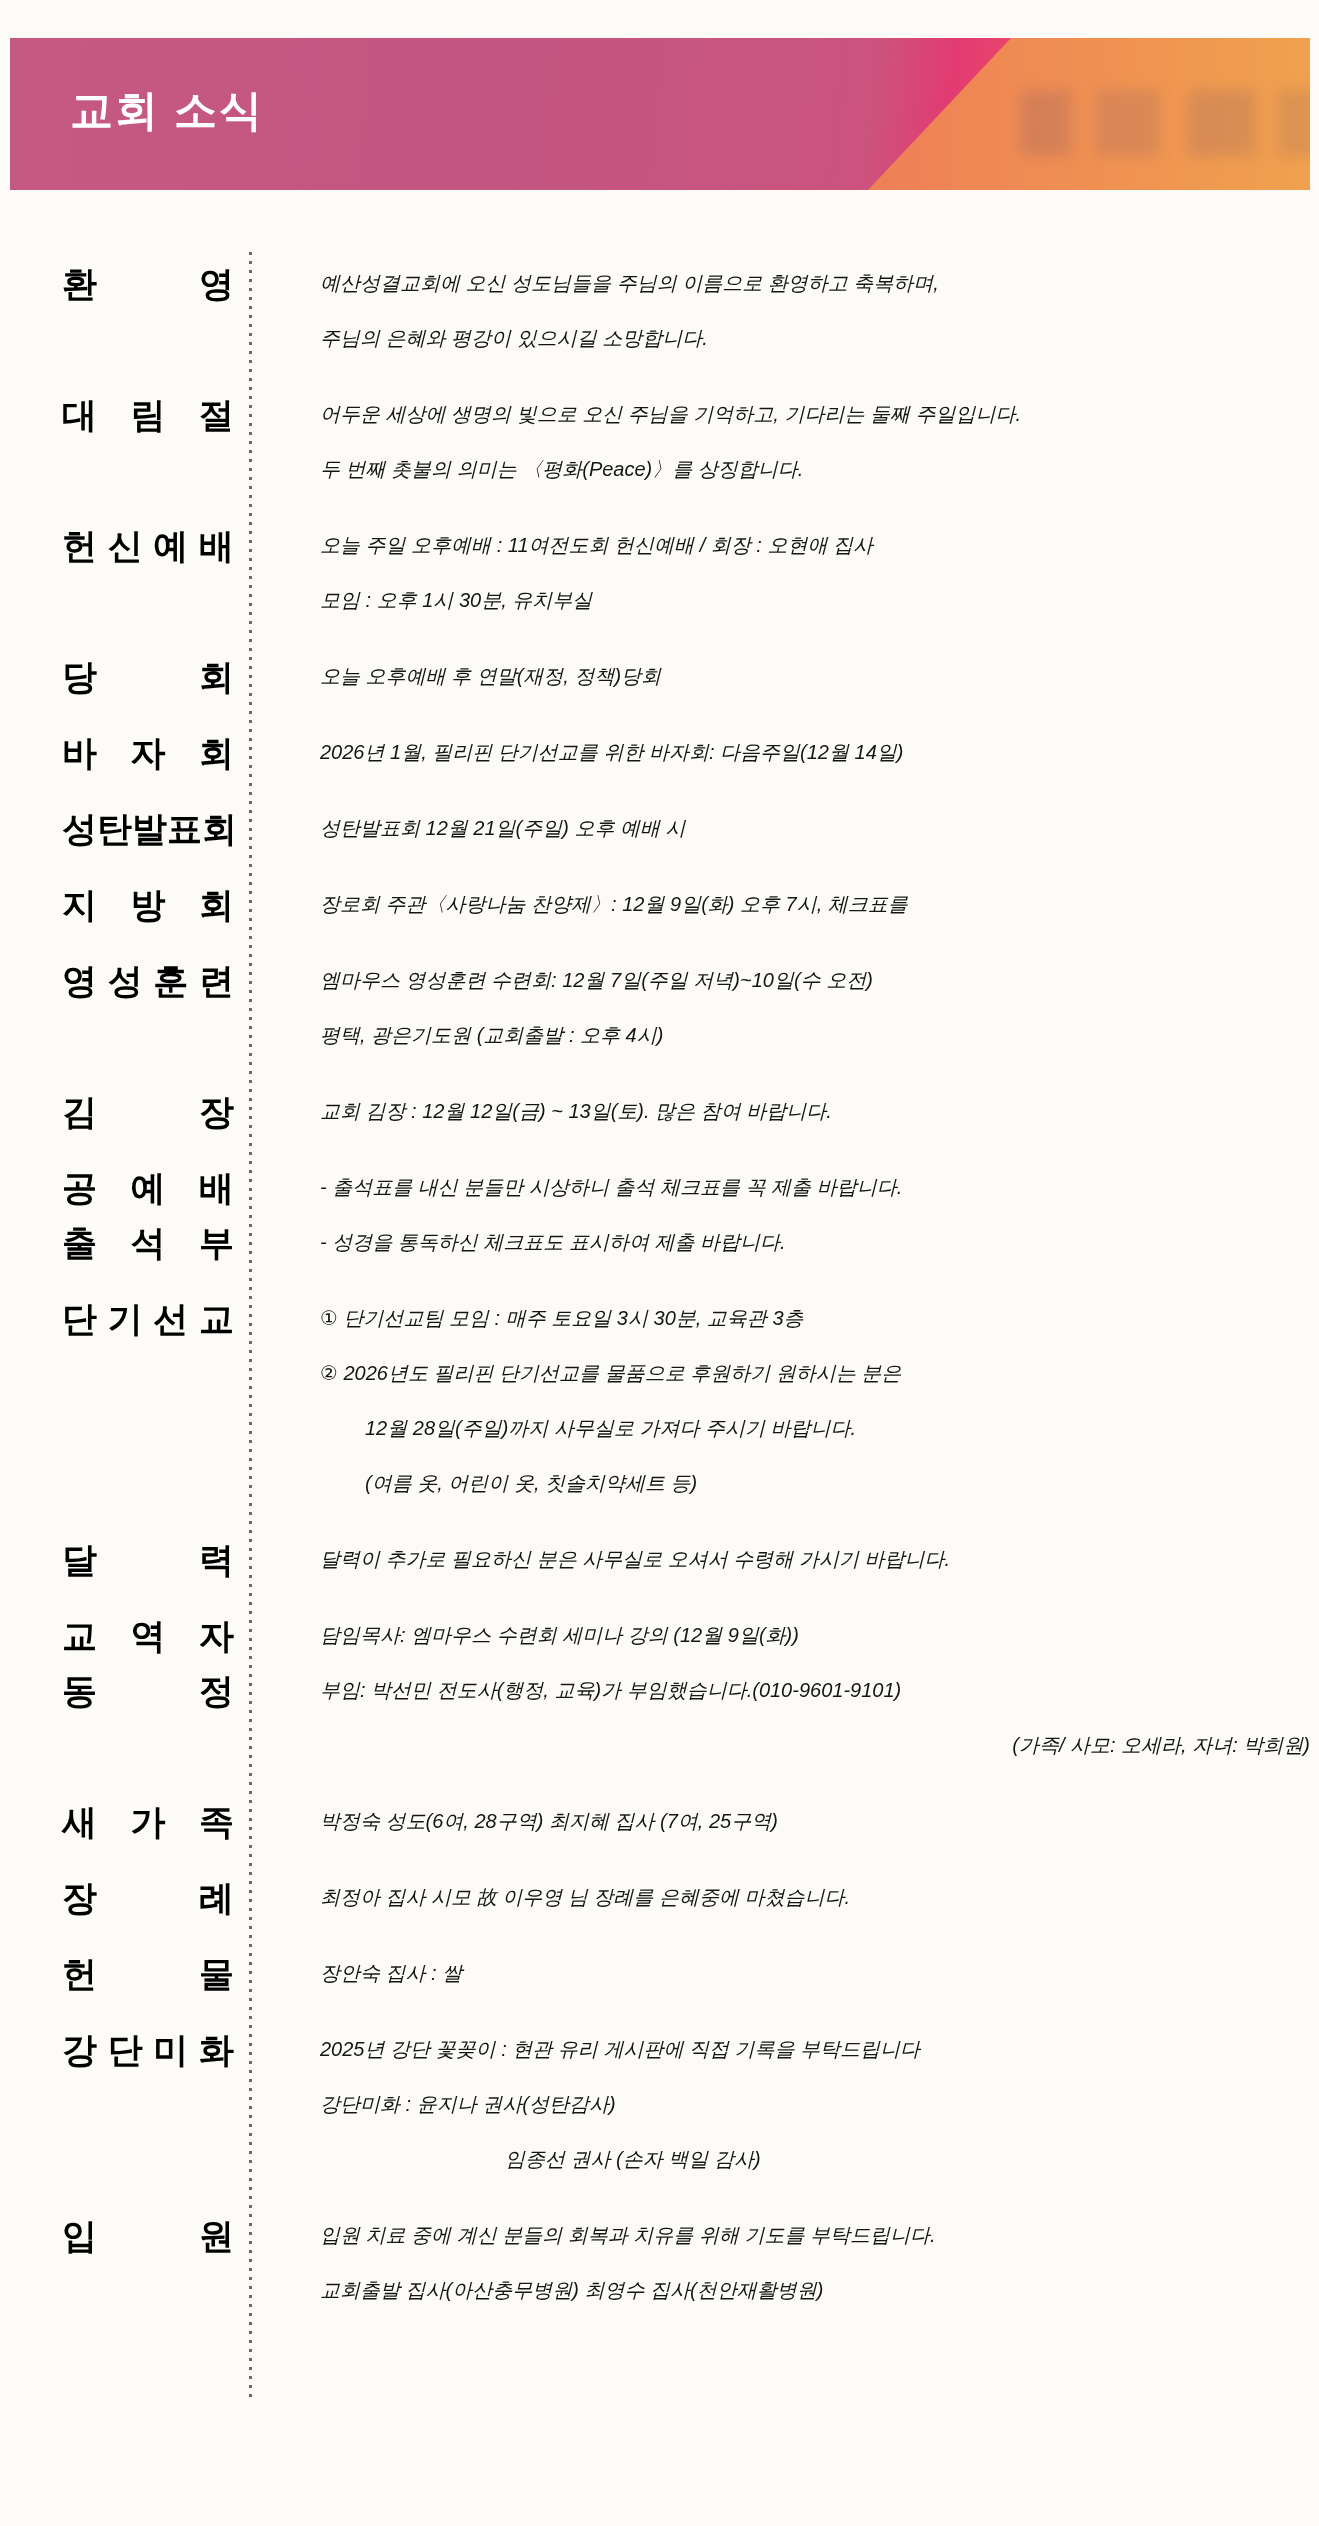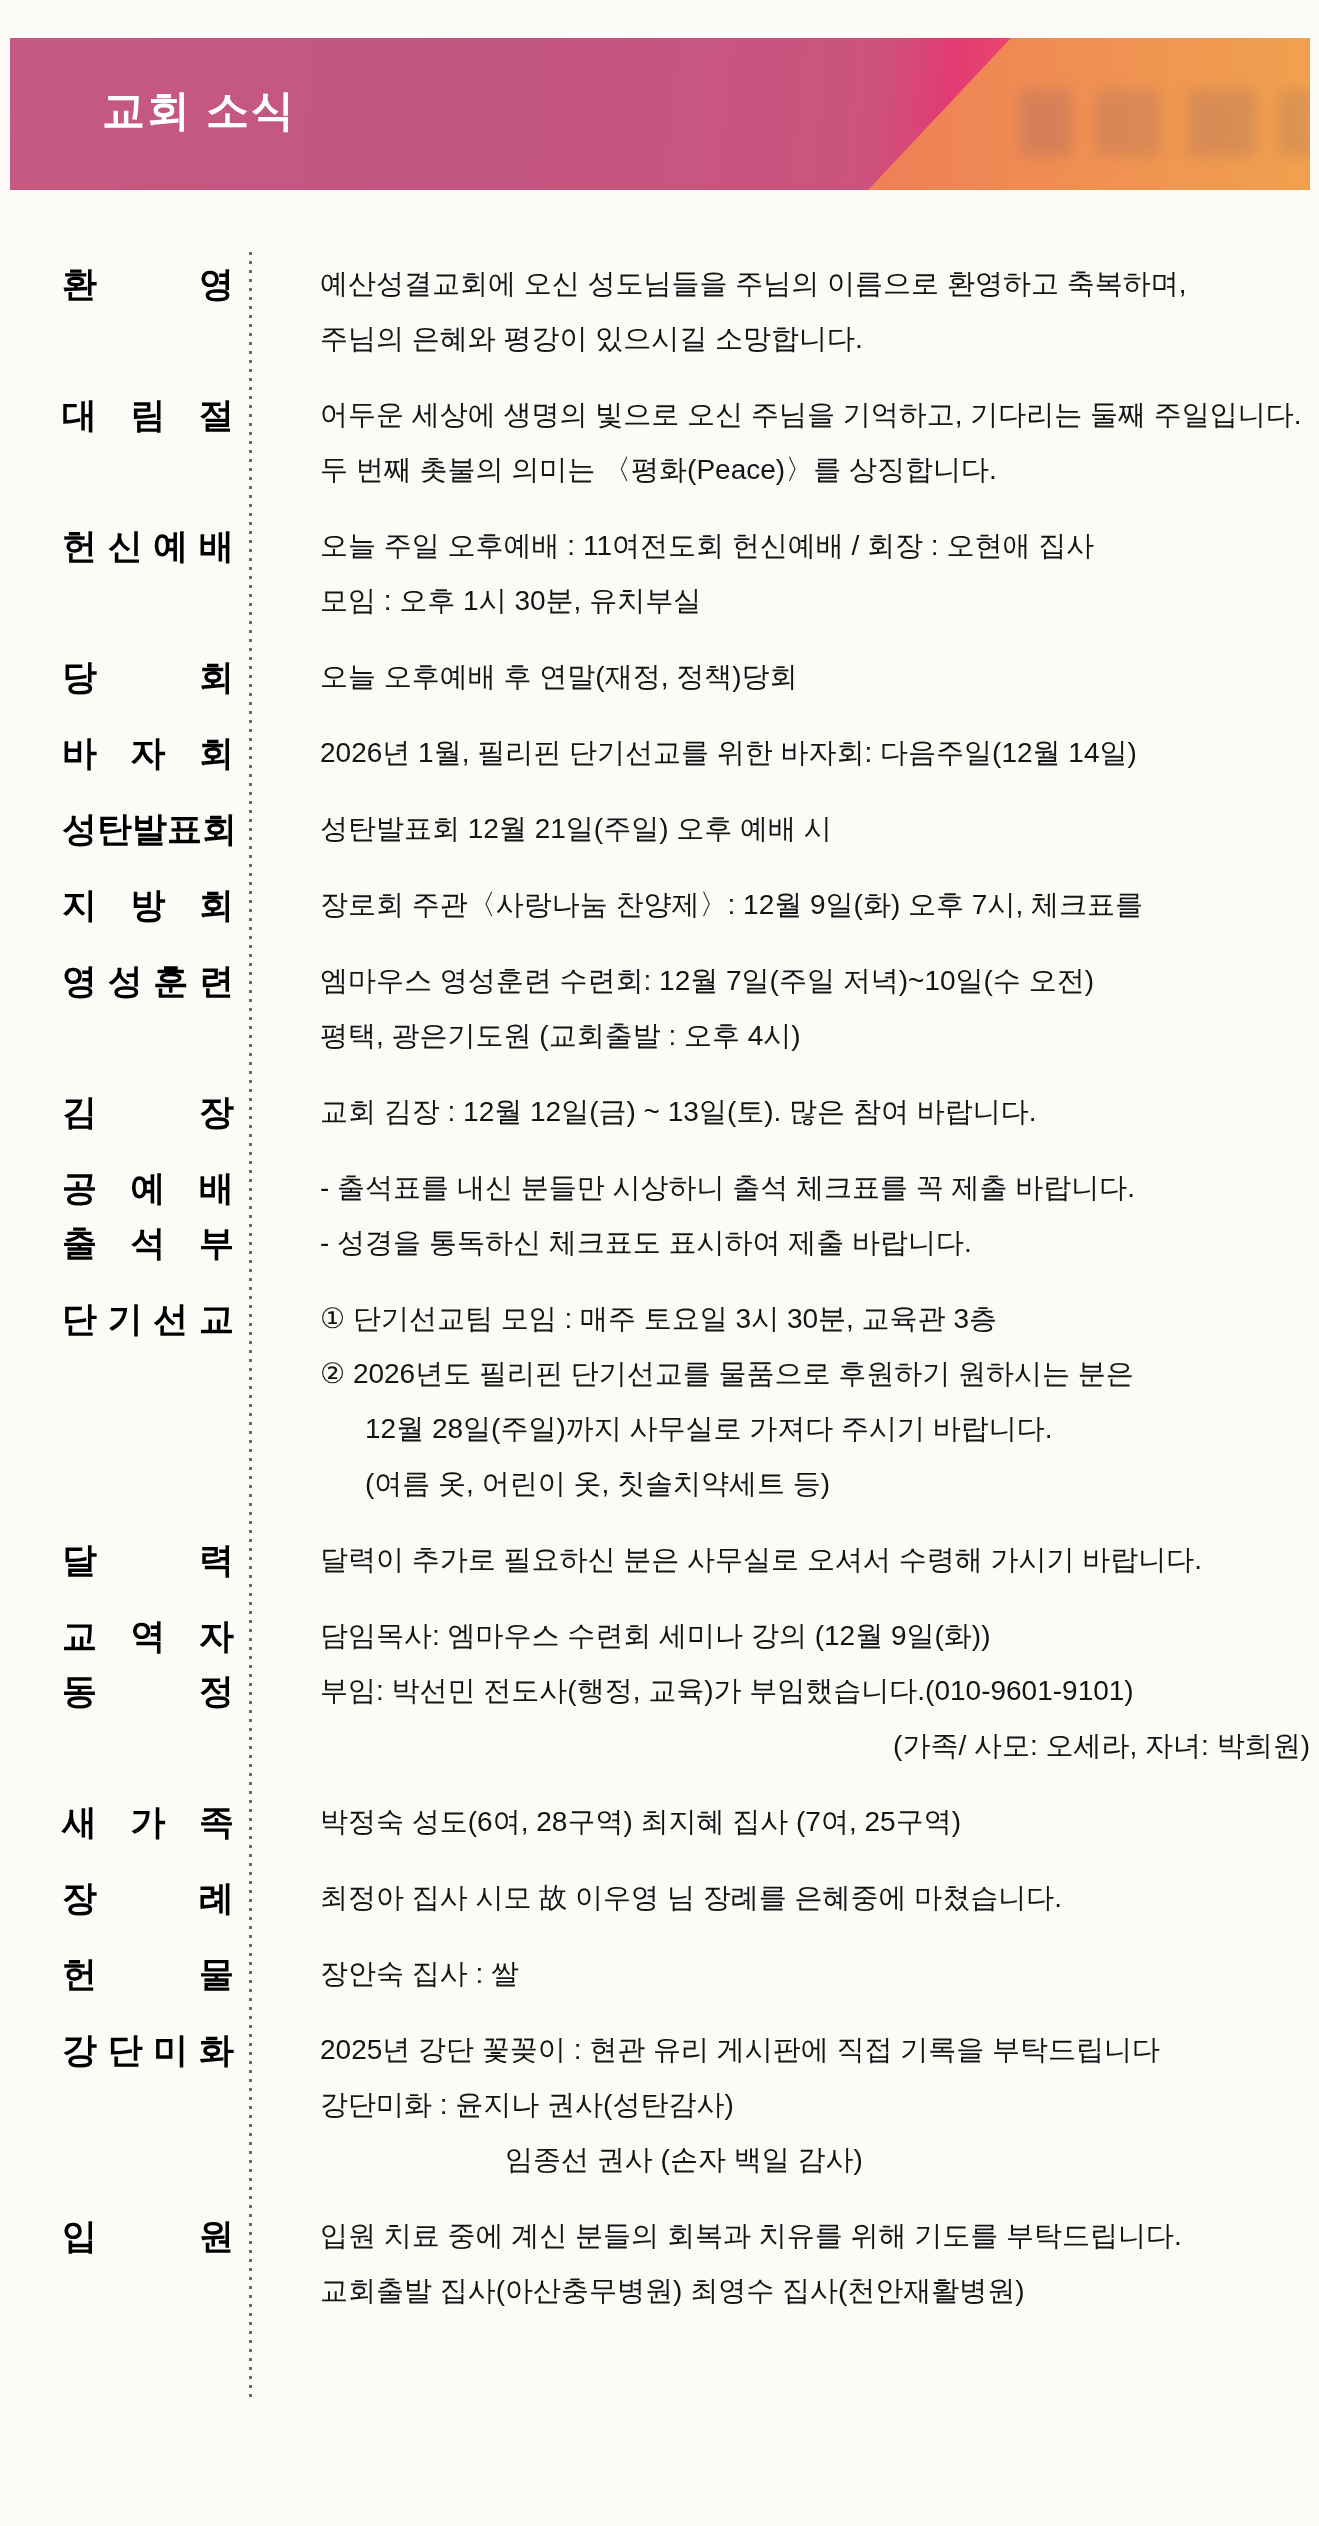--- a/index.html
+++ b/index.html
@@ -15,21 +15,21 @@
     position:absolute;left:10px;top:38px;width:1300px;height:152px;
     background:linear-gradient(96deg,#c65982 0%,#c35680 40%,#c9557f 60%,#cc537d 66%,#e23b72 72%,#ee4e66 80%,#f08c52 92%,#efa24d 100%);
     overflow:hidden;
   }
   .banner-wedge{
     position:absolute;inset:0;
     background:linear-gradient(90deg,#ea2e6c 0%,#ee6a5c 45%,#f0a14e 100%);
     clip-path:polygon(66% 100%,77% 0,100% 0,100% 100%);
   }
   .title{
-    position:absolute;left:92px;top:44px;margin:0;
+    position:absolute;left:60px;top:44px;margin:0;
     font-size:43px;font-weight:bold;color:#ffffff;letter-spacing:2px;
   }
   .bleed{
     position:absolute;left:1010px;top:52px;width:320px;height:66px;
     background:
       linear-gradient(90deg,rgba(84,64,108,.30) 0 52px,rgba(84,64,108,0) 52px 76px,
         rgba(84,64,108,.26) 76px 140px,rgba(84,64,108,0) 140px 168px,
         rgba(84,64,108,.28) 168px 236px,rgba(84,64,108,0) 236px 258px,
         rgba(84,64,108,.24) 258px 320px);
     filter:blur(7px);opacity:.55;border-radius:8px;
@@ -42,21 +42,21 @@
   
   .content{position:absolute;left:62px;top:256px;width:1248px;}
   .section{
     display:grid;grid-template-columns:172px 1fr;column-gap:86px;
     align-items:start;margin-bottom:21px;
   }
   .label-line{
     display:flex;justify-content:space-between;
     font-size:35px;font-weight:bold;line-height:55px;color:#000;
   }
-  .line{font-size:28px;line-height:55px;white-space:nowrap;}
+  .line{font-size:20px;line-height:55px;white-space:nowrap;font-style:italic;}
   .ind-45{padding-left:45px;}
   .ind-100{padding-left:100px;text-align:right;}
   .ind-185{padding-left:185px;}
 </style>
 </head>
 <body>
 
 <div class="page">
 
   <header class="banner">

